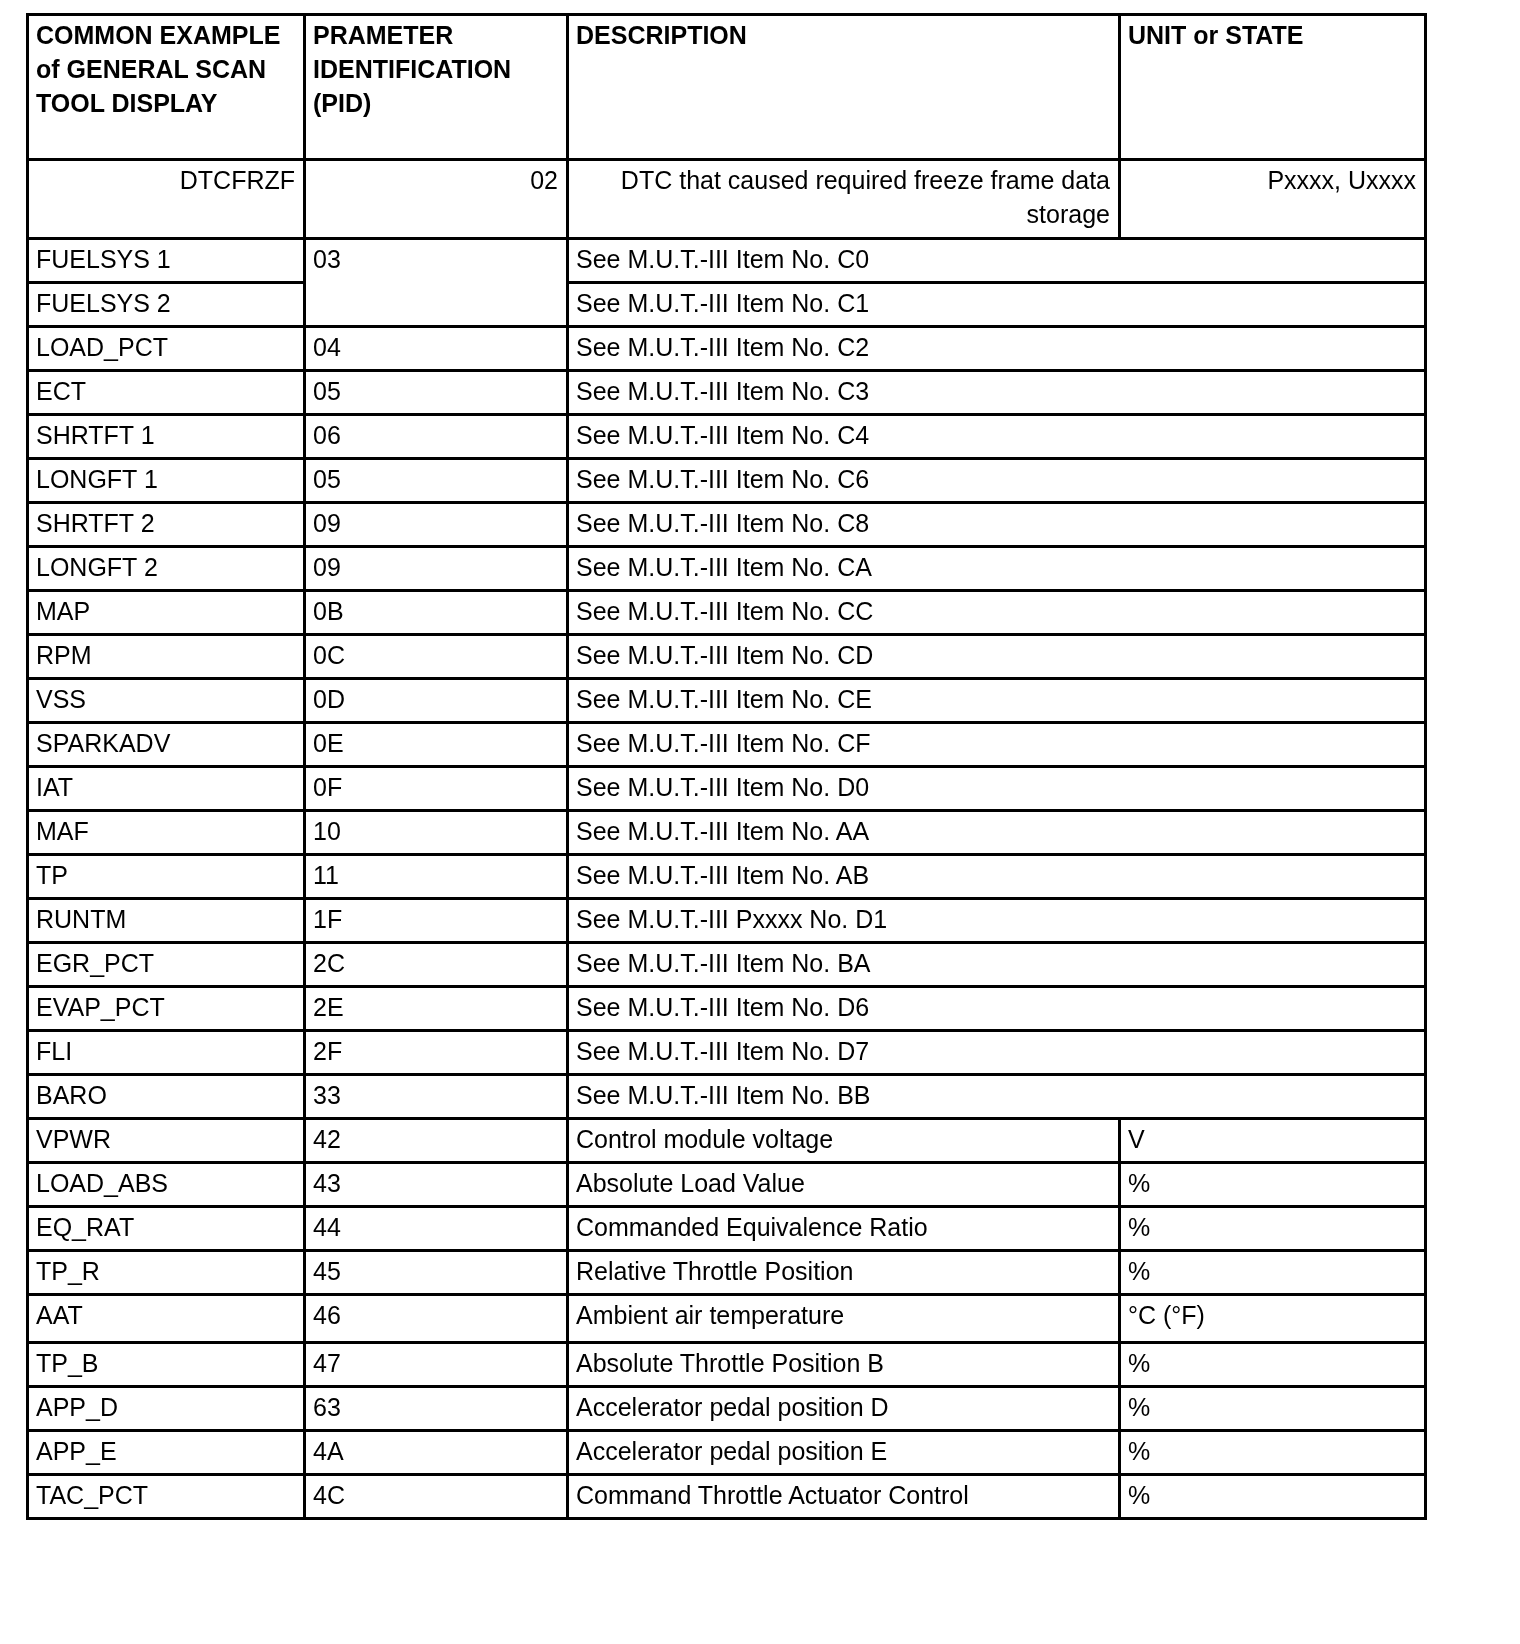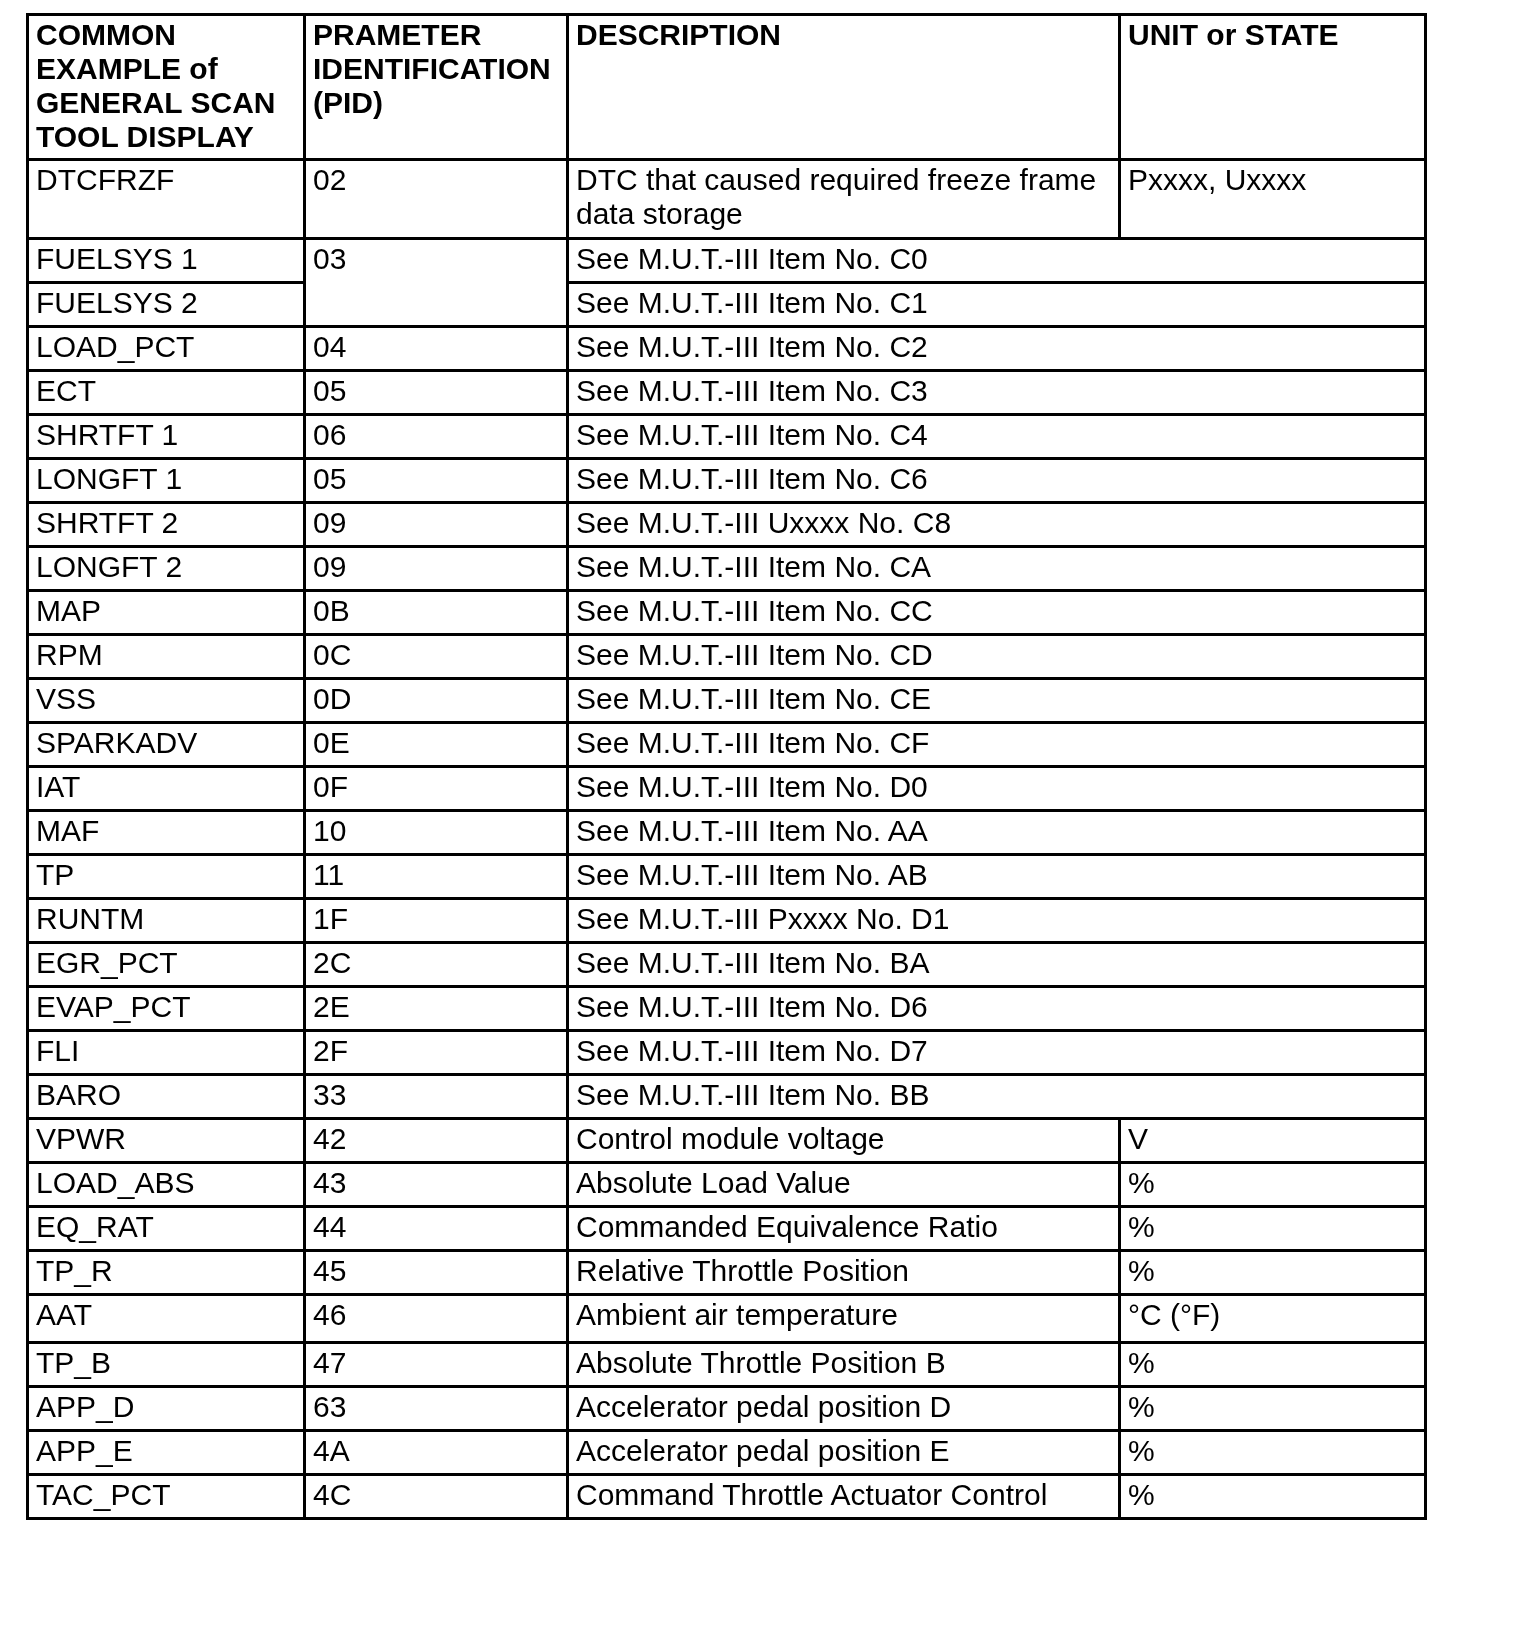--- a/index.html
+++ b/index.html
@@ -3,33 +3,33 @@
 <meta charset="utf-8">
 <style>
   html, body { margin: 0; padding: 0; background: #ffffff; }
   body { width: 1520px; height: 1644px; position: relative; overflow: hidden;
          font-family: "Liberation Sans", sans-serif; color: #000; }
   table.pid {
     position: absolute; left: 26px; top: 13px;
     width: 1398px;
     border-collapse: collapse;
     table-layout: fixed;
-    font-size: 30px;
+    font-size: 25px;
     line-height: 34px;
   }
   table.pid td, table.pid th {
     border: 3px solid #000;
     vertical-align: top;
     padding: 2px 8px 0 7px;
     text-align: left;
     overflow: hidden;
   }
   table.pid th { font-weight: bold; height: 140px; }
   table.pid td { height: 39px; }
-  table.pid tr.tall td { height: 74px; }
+  table.pid tr.tall td { height: 74px; text-align: right; }
   table.pid tr.aat td { height: 43px; }
   col.c1 { width: 277px; }
   col.c2 { width: 263px; }
   col.c3 { width: 552px; }
   col.c4 { width: 306px; }
 </style>
 </head>
 <body>
 
 <table class="pid">
@@ -79,21 +79,21 @@
       <td colspan="2">See M.U.T.-III Item No. C4</td>
     </tr>
     <tr>
       <td>LONGFT 1</td>
       <td>05</td>
       <td colspan="2">See M.U.T.-III Item No. C6</td>
     </tr>
     <tr>
       <td>SHRTFT 2</td>
       <td>09</td>
-      <td colspan="2">See M.U.T.-III Uxxxx No. C8</td>
+      <td colspan="2">See M.U.T.-III Item No. C8</td>
     </tr>
     <tr>
       <td>LONGFT 2</td>
       <td>09</td>
       <td colspan="2">See M.U.T.-III Item No. CA</td>
     </tr>
     <tr>
       <td>MAP</td>
       <td>0B</td>
       <td colspan="2">See M.U.T.-III Item No. CC</td>

